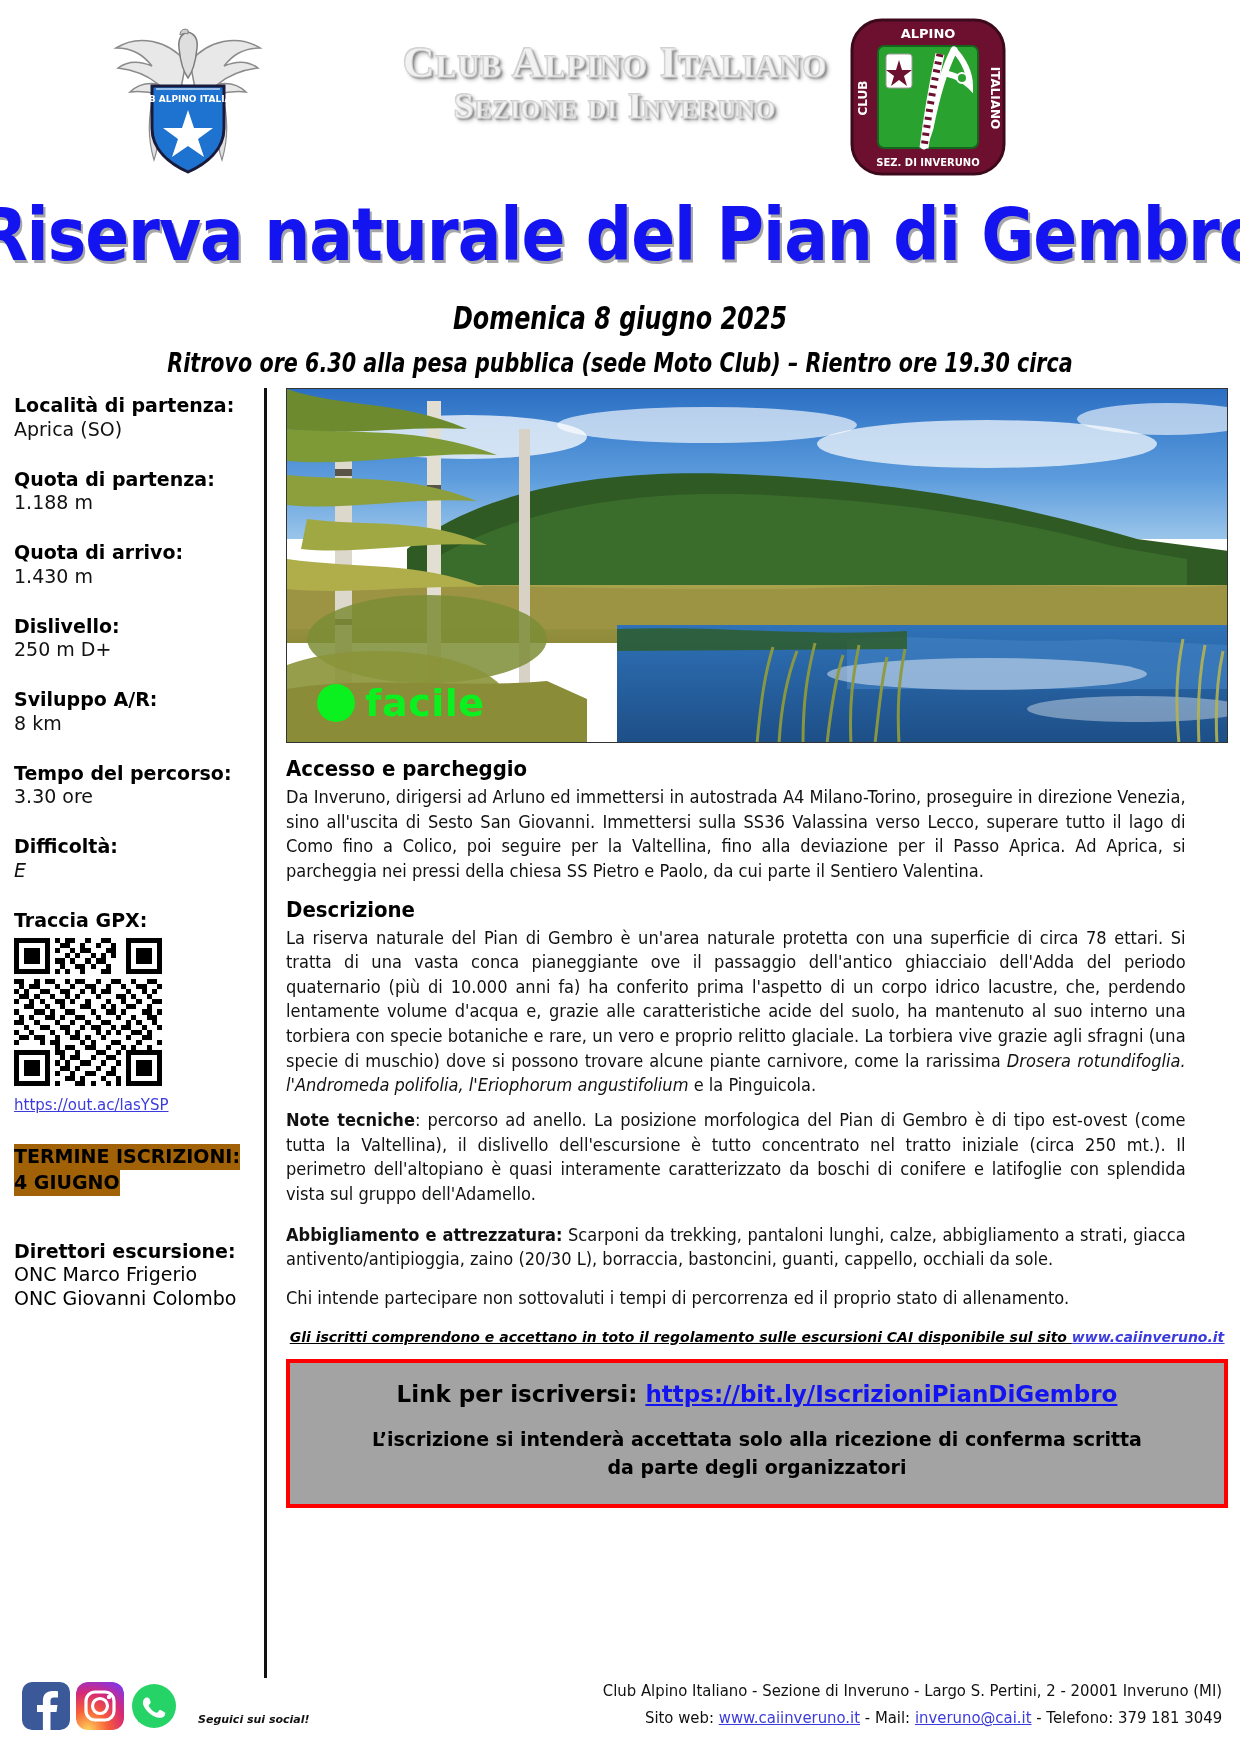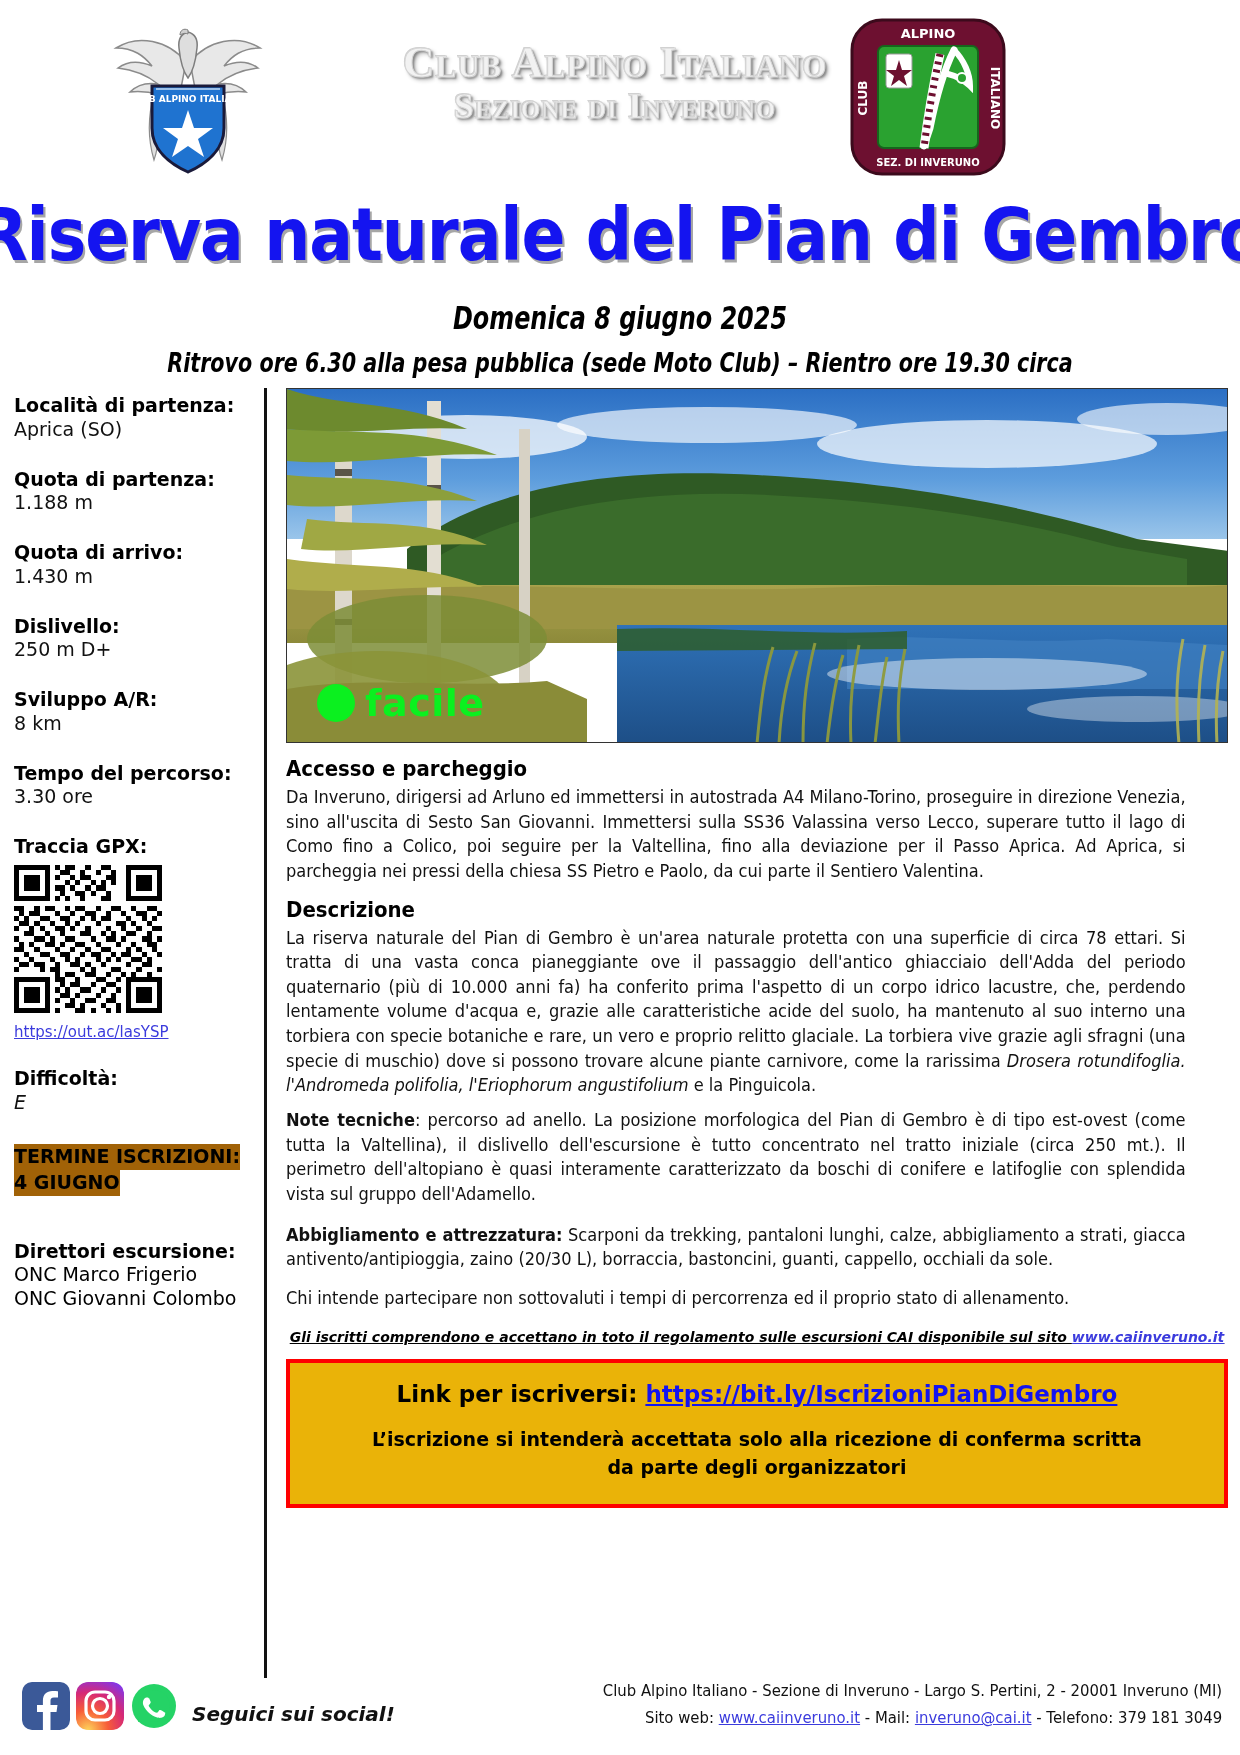--- a/index.html
+++ b/index.html
@@ -109,34 +109,34 @@
   .b{font-weight:bold;}
   .i{font-style:italic;}
   .reg-line{
     font-family:"DejaVu Sans", sans-serif;font-size:14px;font-weight:bold;font-style:italic;
     text-align:center;text-decoration:underline;margin:18px 0 14px 0;color:#000;
   }
   .reg-line a{color:#3b3bdd;}
 
   .redbox{
     border:4px solid #ff0000;padding:18px 10px 22px 10px;margin-top:6px;
-    text-align:center;background:#eab308;
+    text-align:center;background:#a3a3a3;
   }
   .redbox .l1{font-family:"DejaVu Sans", sans-serif;font-weight:bold;font-size:23px;color:#000;}
   .redbox .l1 a{color:#1414f0;text-decoration:underline;}
   .redbox .l2{font-family:"DejaVu Sans", sans-serif;font-weight:bold;font-size:19px;color:#000;
                margin-top:18px;line-height:1.5;}
 
   
   .footer{position:absolute;left:0;top:1690px;width:1240px;height:65px;}
   .socials{position:absolute;left:22px;top:-8px;display:flex;align-items:center;gap:6px;}
   .sico{width:48px;height:48px;border-radius:10px;display:block;}
   .seguici{
-    font-family:"DejaVu Sans", sans-serif;font-style:italic;font-weight:bold;font-size:20px;
-    color:#111;margin-left:8px;align-self:flex-end;padding-bottom:4px;
+    font-family:"DejaVu Sans", sans-serif;font-style:italic;font-weight:bold;font-size:11px;
+    color:#111;margin-left:14px;align-self:flex-end;padding-bottom:4px;
   }
   .contact{
     position:absolute;right:18px;top:-12px;text-align:right;
     font-family:"DejaVu Sans", sans-serif;font-size:15.5px;color:#111;line-height:1.75;
     transform:scaleX(0.96);transform-origin:right center;
   }
   .contact a{color:#3b3bdd;text-decoration:underline;}
 </style>
 </head>
 <body>
@@ -214,20 +214,25 @@
       <div class="sb-value">250 m D+</div>
     </div>
     <div class="sb-block">
       <div class="sb-label">Sviluppo A/R:</div>
       <div class="sb-value">8 km</div>
     </div>
     <div class="sb-block">
       <div class="sb-label">Tempo del percorso:</div>
       <div class="sb-value">3.30 ore</div>
     </div>
+    <div class="sb-block">
+      <div class="sb-label">Difficoltà:</div>
+      <div class="sb-value ital">E</div>
+    </div>
+
     <div class="sb-block">
       <div class="sb-label">Traccia GPX:</div>
       <svg class="qr" viewBox="0 0 29 29" shape-rendering="crispEdges">
         <rect width="29" height="29" fill="#fff"></rect>
         <g fill="#000">
           <rect x="0" y="0" width="7" height="1"></rect>
             <rect x="0" y="6" width="7" height="1"></rect>
           <rect x="0" y="0" width="1" height="7"></rect>
             <rect x="6" y="0" width="1" height="7"></rect>
           <rect x="2" y="2" width="3" height="3"></rect>
@@ -427,25 +432,20 @@
             <rect x="12" y="28" width="2" height="1"></rect>
             <rect x="15" y="28" width="1" height="1"></rect>
             <rect x="18" y="28" width="1" height="1"></rect>
             <rect x="20" y="28" width="1" height="1"></rect>
           <rect x="22" y="28" width="7" height="1"></rect>
         </g>
       </svg>
       <a class="gpx-link" href="#">https://out.ac/lasYSP</a>
     </div>
 
-    <div class="sb-block">
-      <div class="sb-label">Difficoltà:</div>
-      <div class="sb-value ital">E</div>
-    </div>
-
     <div class="sb-block" style="margin-top:30px;">
       <div><span class="hl">TERMINE ISCRIZIONI:</span></div>
       <div><span class="hl">4 GIUGNO</span></div>
     </div>
 
     <div class="sb-block" style="margin-top:44px;">
       <div class="sb-label">Direttori escursione:</div>
       <div class="dir-name">ONC Marco Frigerio</div>
       <div class="dir-name">ONC Giovanni Colombo</div>
     </div>

